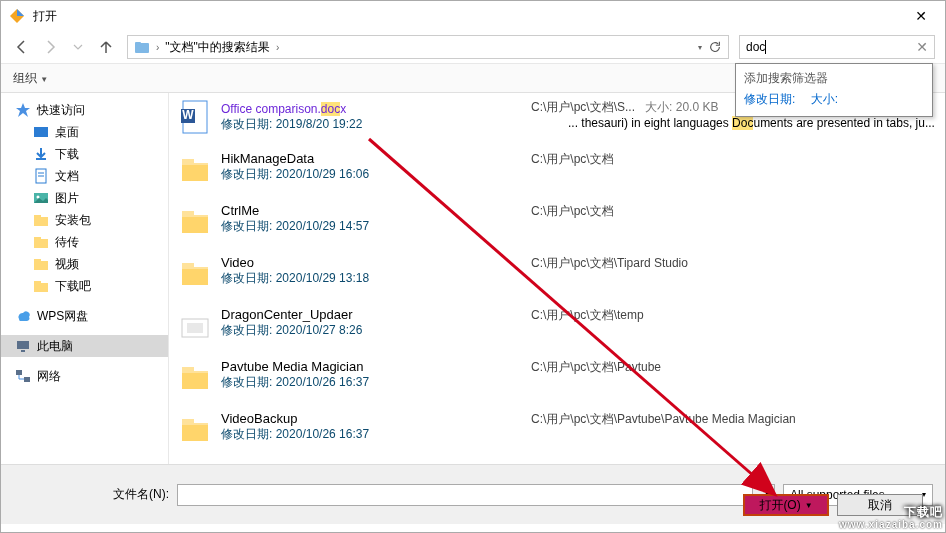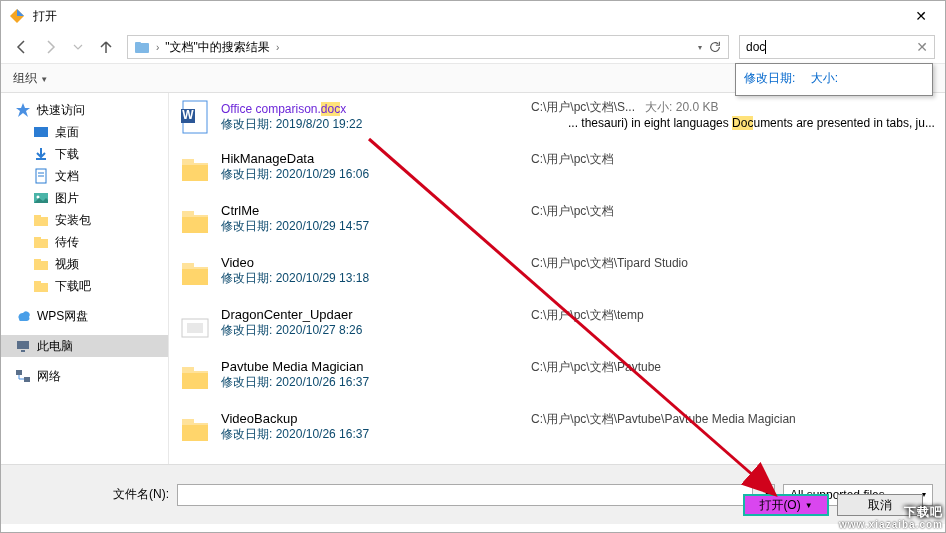--- a/index.html
+++ b/index.html
@@ -64,21 +64,21 @@
 
 
 .footer { position:absolute; bottom:8px; left:0; right:0; height:60px; border-top:1px solid #ddd; background:#f0f0f0; display:flex; align-items:center; padding:6px 12px; gap:8px; }
 .footer .lbl { margin-left:100px; }
 .footer .fname-input { flex:1; border:1px solid #aaa; height:22px; background:#fff; padding:0 4px; }
 .footer .fname-dd { width:14px; height:22px; border:1px solid #aaa; border-left:none; background:#efefef; display:flex; align-items:center; justify-content:center; font-size:8px; }
 .footer .filter { width:150px; height:22px; border:1px solid #aaa; background:#fff; display:flex; align-items:center; padding:0 6px; }
 .footer .filter .dd { margin-left:auto; font-size:8px; }
 .footer .btns { position:absolute; right:22px; bottom:8px; display:flex; gap:8px; }
 .footer .btn { width:86px; height:22px; border:1px solid #888; background:#e9e9e9; display:flex; align-items:center; justify-content:center; cursor:pointer; }
-.footer .btn.primary { border:2px solid #14b8a6; background:#d946ef; }
+.footer .btn.primary { border:2px solid #c2410c; background:#be185d; }
 
 
 .arrow { position:absolute; top:130px; left:360px; pointer-events:none; z-index:15; }
 
 
 .watermark { position:absolute; right:2px; bottom:2px; color:#fff; font-weight:bold; text-shadow:0 0 4px #000,0 0 4px #000; font-size:22px; letter-spacing:1px; z-index:30; text-align:right; line-height:1; }
 .watermark .small { font-size:10px; display:block; text-shadow:0 0 2px #000; }
 
 
 svg { display:block; }
@@ -140,20 +140,21 @@
 
   <div class="searchbox">
     <span>doc</span>
       <span class="caret"></span>
     <span style="flex:1"></span>
     <span class="clear">✕</span>
   </div>
 </div>
 
 <div class="suggest">
+  <div class="srow">添加搜索筛选器</div>
   <div class="srow links">
     <a>修改日期:</a>
     <a>大小:</a>
   </div>
 </div>
 
 <div class="toolbar">
   <span class="org"><span>组织</span> <span class="dd">▼</span></span>
   <div class="right">
     <span class="tbicon">

